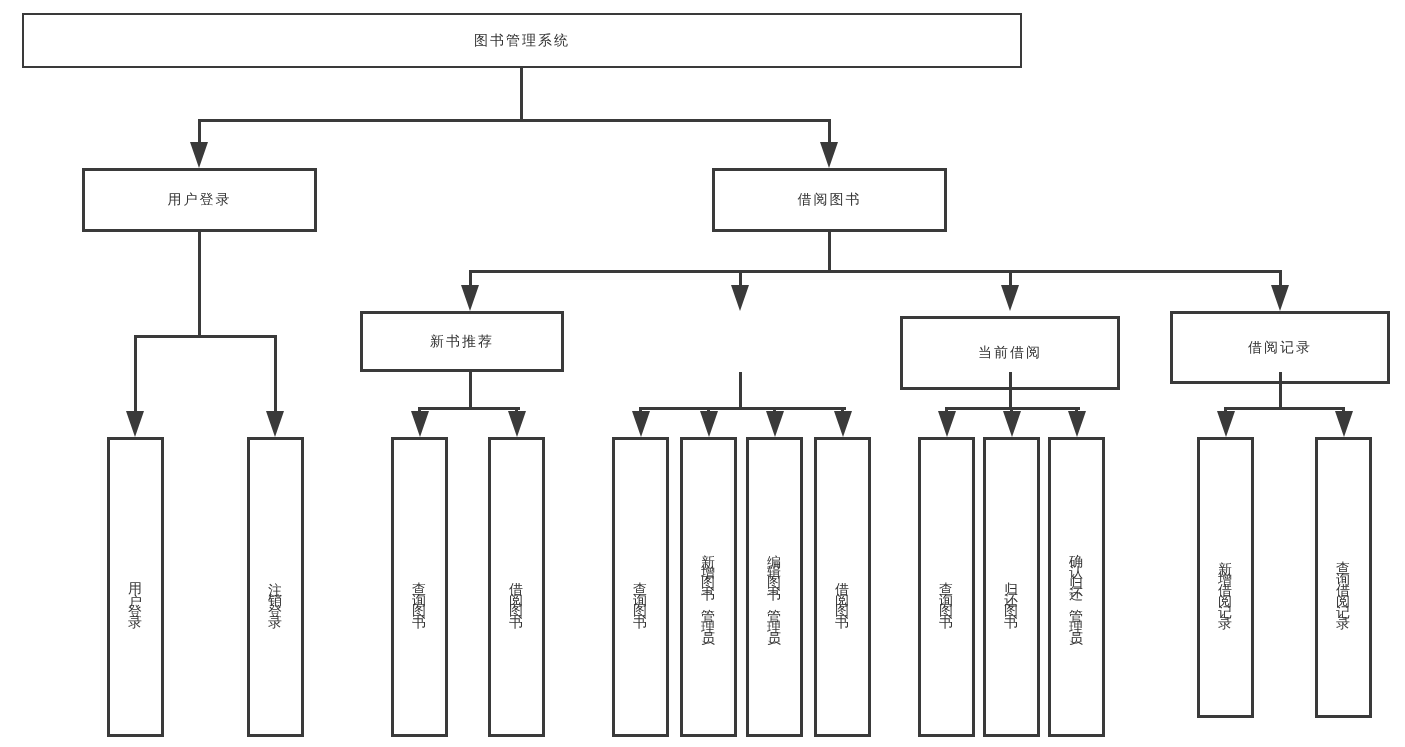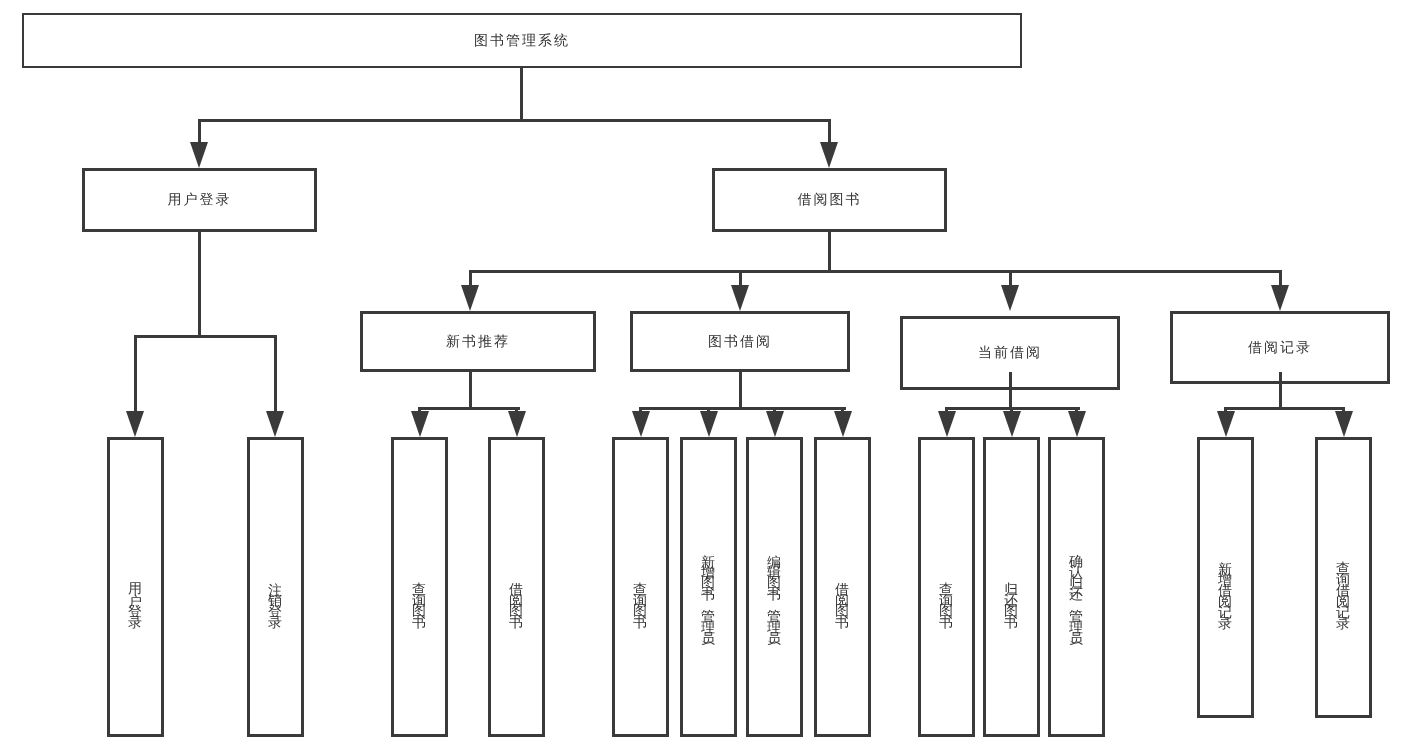--- a/index.html
+++ b/index.html
@@ -52,27 +52,24 @@
   </div>
 
   <div class="box" style="left:82px;top:168px;width:235px;height:64px">
     <span>用户登录</span>
   </div>
 
   <div class="box" style="left:712px;top:168px;width:235px;height:64px">
     <span>借阅图书</span>
   </div>
 
-  <div class="box" style="left:360px;top:311px;width:236px;height:61px">
+  <div class="box" style="left:360px;top:311px;width:204px;height:61px">
     <span>新书推荐</span>
   </div>
 
-  <div class="box" style="left:630px;top:311px;width:220px;height:61px">
-    <span>图书借阅</span>
-  </div>
 
   <div class="box" style="left:900px;top:316px;width:220px;height:74px">
     <span>当前借阅</span>
   </div>
 
   <div class="box" style="left:1170px;top:311px;width:220px;height:73px">
     <span>借阅记录</span>
   </div>
 
   <div class="box" style="left:107px;top:437px;width:57px;height:300px">

